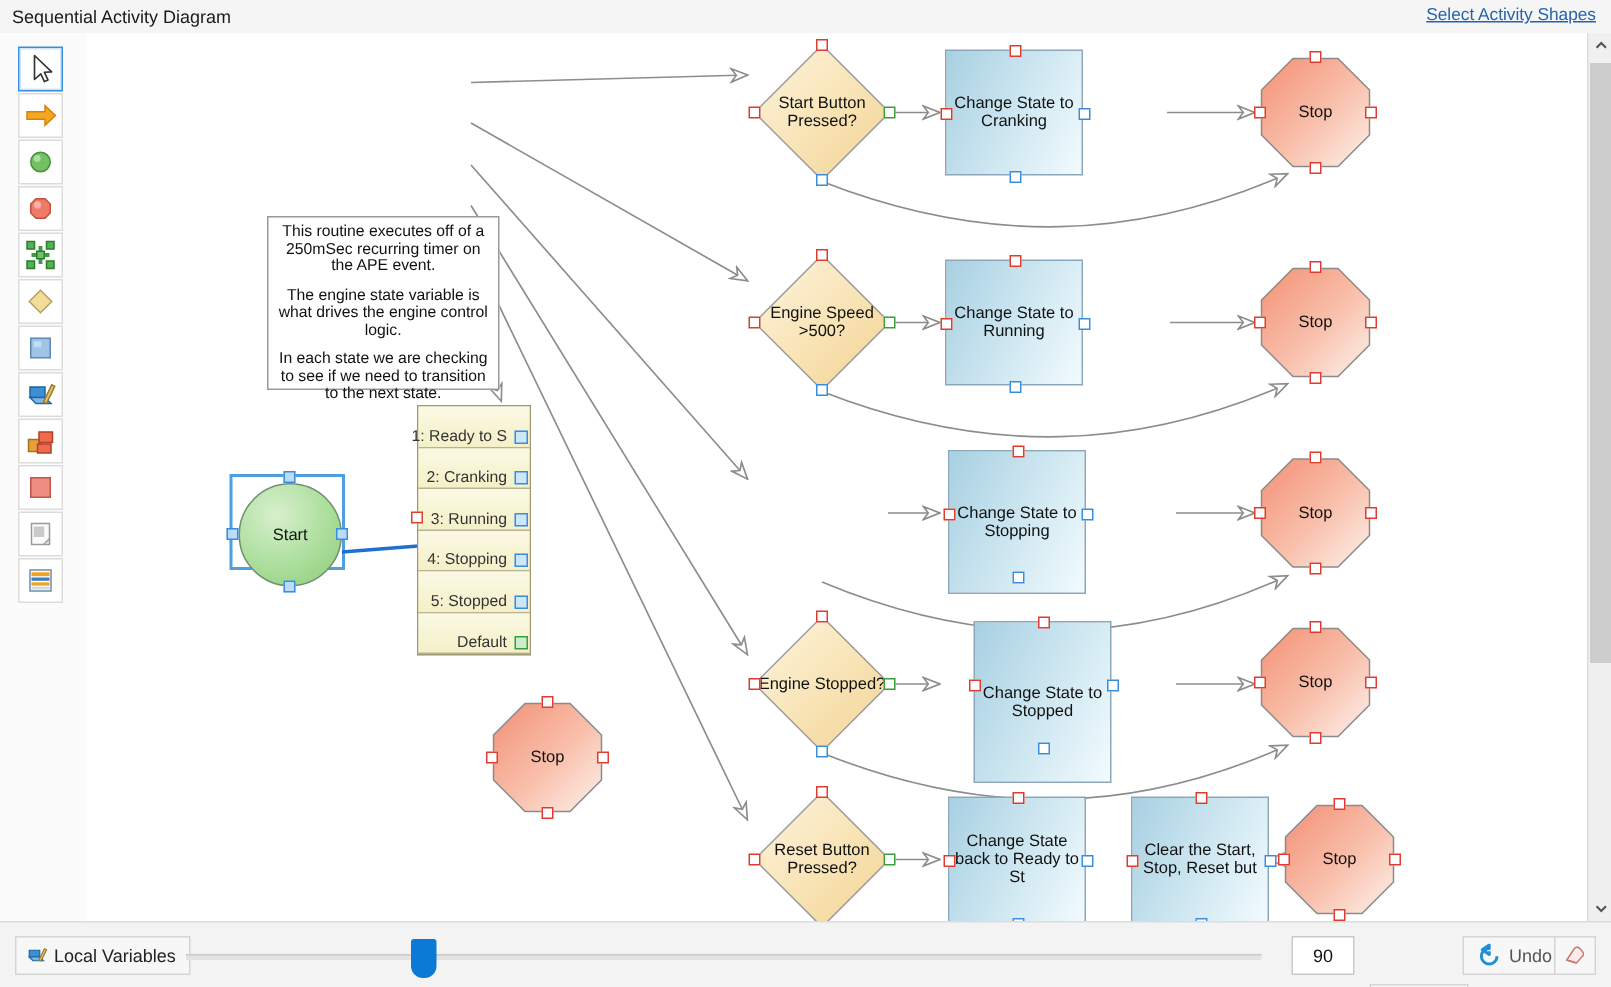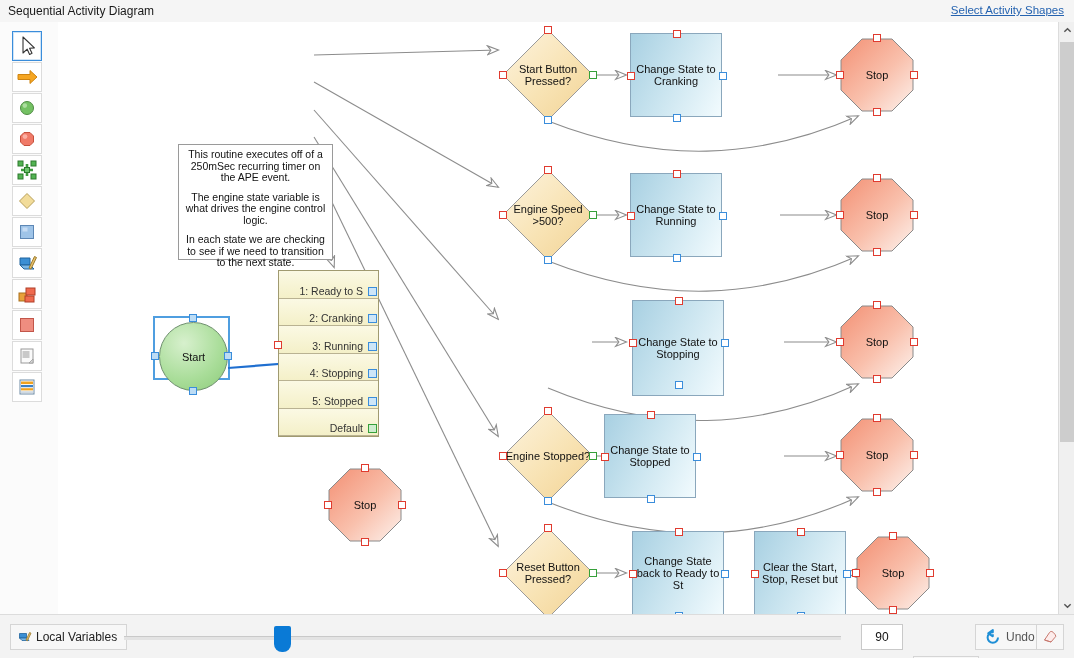--- a/index.html
+++ b/index.html
@@ -277,21 +277,21 @@
         <div class="h bf" style="left:69px;top:34px"></div>
         <div class="h bf" style="left:34px;top:-4px"></div>
         <div class="h bf" style="left:34px;top:69px"></div>
       </div>
 
       <svg style="position:absolute;left:168px;top:282px;width:100px;height:90px;" viewBox="0 0 100 90">
         <path d="M2,64 L78,58" stroke="#1f6fd0" stroke-width="2.2" fill="none"></path>
         <path d="M72,50 L90,58 L72,66 L78,58 Z" fill="#9fb8c9" stroke="#1f6fd0" stroke-width="1.4"></path>
       </svg>
 
-      <div id="mdec" style="left:220px;top:248px;width:101px;height:167px;">
+      <div id="mdec" style="left:220px;top:248px;width:76px;height:167px;">
         <div class="mdtitle">MultiDecision</div>
         <div class="mdrow">
           <span class="mdtxt">1: Ready to S</span>
           <span class="mdh"></span>
         </div>
         <div class="mdrow">
           <span class="mdtxt">2: Cranking</span>
           <span class="mdh"></span>
         </div>
         <div class="mdrow">
@@ -415,21 +415,21 @@
       <div class="node diamond" style="left:444px;top:388px;">
         <svg class="face" viewBox="0 0 92 92">
           <polygon points="46,1 91,46 46,91 1,46" fill="url(#dg1)" stroke="#9a9a9a" stroke-width="1"></polygon>
         </svg>
         <div class="nlabel">Engine Stopped?</div>
         <div class="h r" style="left:42px;top:-3px"></div>
         <div class="h r" style="left:-3px;top:42px"></div>
         <div class="h g" style="left:87px;top:42px"></div>
         <div class="h b" style="left:42px;top:87px"></div>
       </div>
-      <div class="node action" style="left:546px;top:392px;width:92px;height:84px;">
+      <div class="node action" style="left:591px;top:392px;width:92px;height:108px;">
         <div class="nlabel">Change State to Stopped</div>
         <div class="h r" style="left:42px;top:-4px"></div>
         <div class="h r" style="left:-4px;top:38px"></div>
         <div class="h b" style="left:88px;top:38px"></div>
         <div class="h b" style="left:42px;top:80px"></div>
       </div>
       <div class="node stop" style="left:782px;top:396px;width:74px;height:74px;">
         <svg style="position:absolute;left:0;top:0;width:74px;height:74px;" viewBox="0 0 74 74">
           <polygon points="22,1 52,1 73,22 73,52 52,73 22,73 1,52 1,22" fill="url(#sg0)" stroke="#8a8a8a" stroke-width="1"></polygon>
         </svg>

